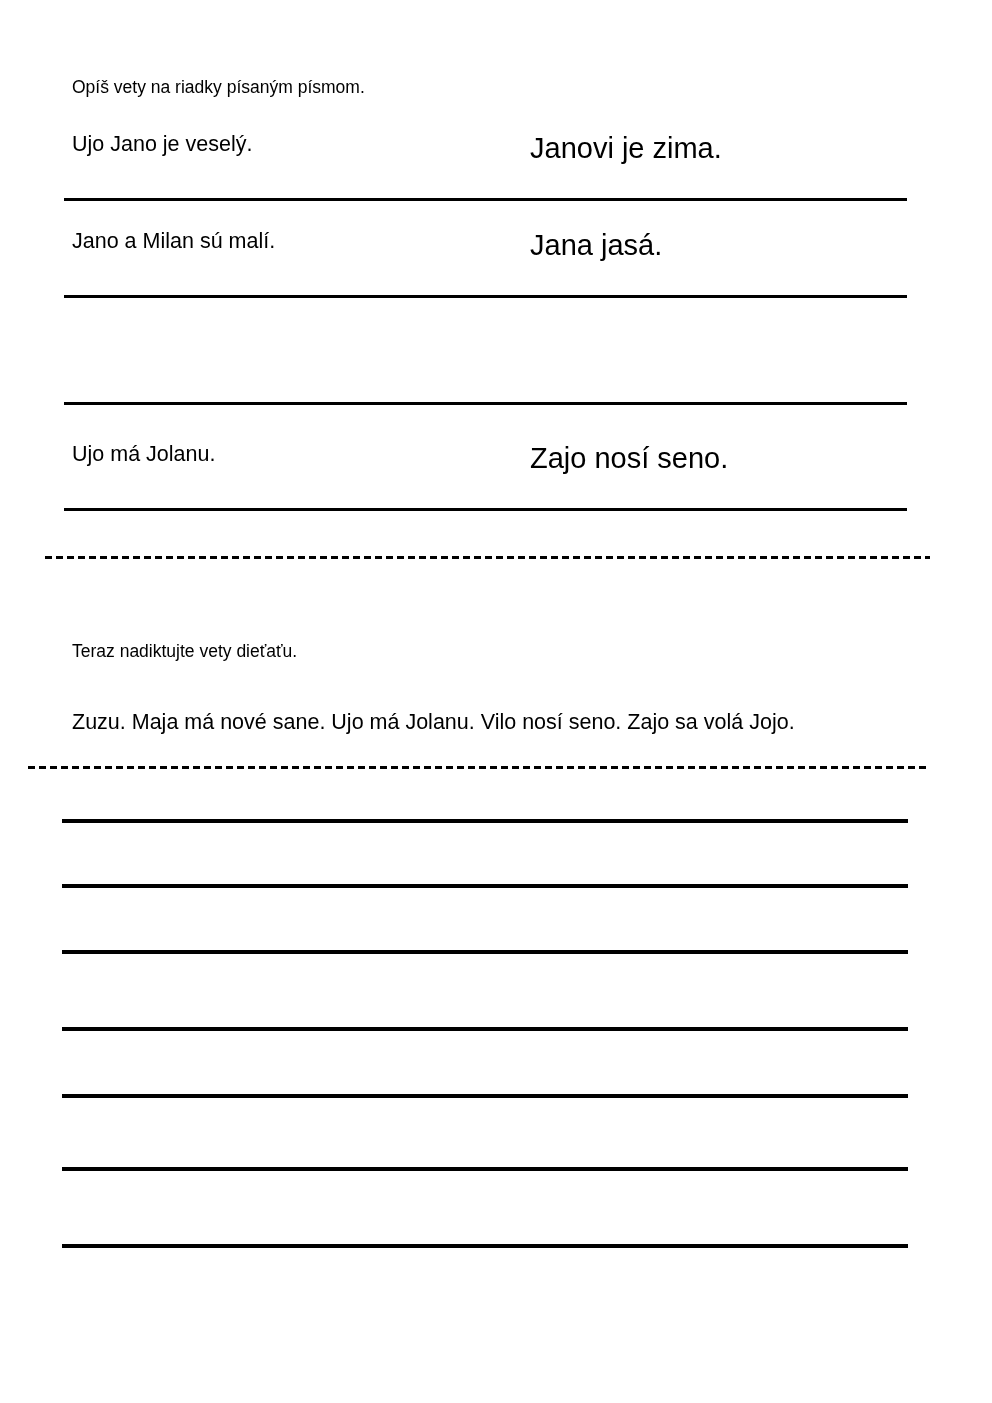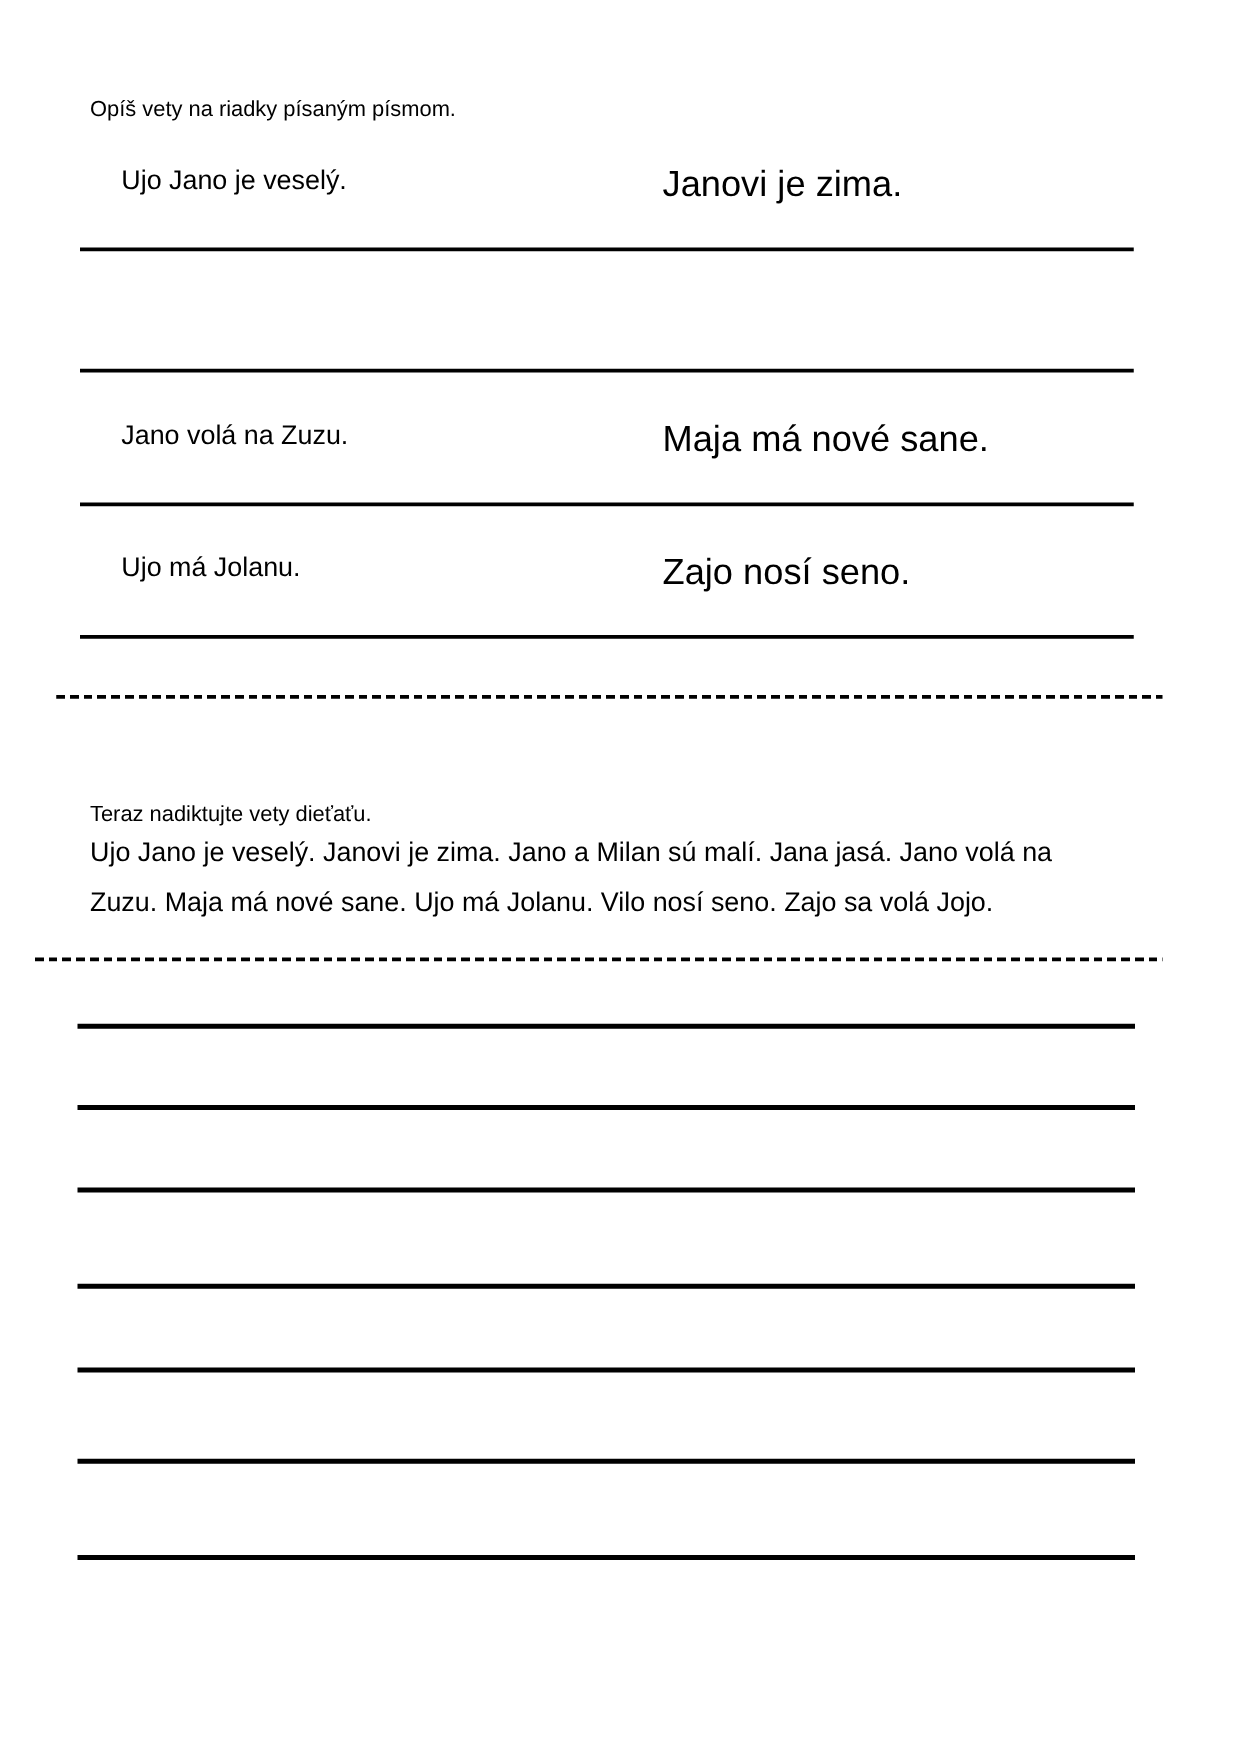--- a/index.html
+++ b/index.html
@@ -28,21 +28,20 @@
     position: absolute;
     left: 0;
     width: 992px;
     height: 28px;
   }
   .sentence-left {
     position: absolute;
     left: 72px;
     font-size: 21.5px;
     white-space: nowrap;
-    margin-left: 25px;
   }
   .sentence-right {
     position: absolute;
     left: 530px;
     font-size: 29px;
     white-space: nowrap;
   }
   .hline {
     position: absolute;
     left: 64px;
@@ -76,39 +75,38 @@
 <div class="page">
 
   <div class="instruction" style="top:76px;">Opíš vety na riadky písaným písmom.</div>
 
   <div class="sentence-row" style="top:132px;">
     <span class="sentence-left">Ujo Jano je veselý.</span>
     <span class="sentence-right">Janovi je zima.</span>
   </div>
   <div class="hline" style="top:198px;"></div>
 
+  <div class="sentence-row" style="top:229px;">
+    <span class="sentence-left">Jano a Milan sú malí.</span>
+    <span class="sentence-right">Jana jasá.</span>
+  </div>
   <div class="hline" style="top:295px;"></div>
 
-  <div class="sentence-row" style="top:336px;">
-    <span class="sentence-left">Jano volá na Zuzu.</span>
-    <span class="sentence-right">Maja má nové sane.</span>
-  </div>
   <div class="hline" style="top:402px;"></div>
 
   <div class="sentence-row" style="top:442px;">
     <span class="sentence-left">Ujo má Jolanu.</span>
     <span class="sentence-right">Zajo nosí seno.</span>
   </div>
   <div class="hline" style="top:508px;"></div>
 
   <div class="dashed" style="top:556px; left:45px; width:885px;"></div>
 
   <div class="instruction" style="top:640px;">Teraz nadiktujte vety dieťaťu.</div>
 
-  <div class="dictation-line" style="top:662px;">Ujo Jano je veselý. Janovi je zima. Jano a Milan sú malí. Jana jasá. Jano volá na</div>
   <div class="dictation-line" style="top:702px;text-align:center;">Zuzu. Maja má nové sane. Ujo má Jolanu. Vilo nosí seno. Zajo sa volá Jojo.</div>
 
   <div class="dashed" style="top:766px; left:28px; width:902px;"></div>
 
   <div class="hline-b" style="top:819px;"></div>
   <div class="hline-b" style="top:884px;"></div>
   <div class="hline-b" style="top:950px;"></div>
   <div class="hline-b" style="top:1027px;"></div>
   <div class="hline-b" style="top:1094px;"></div>
   <div class="hline-b" style="top:1167px;"></div>

